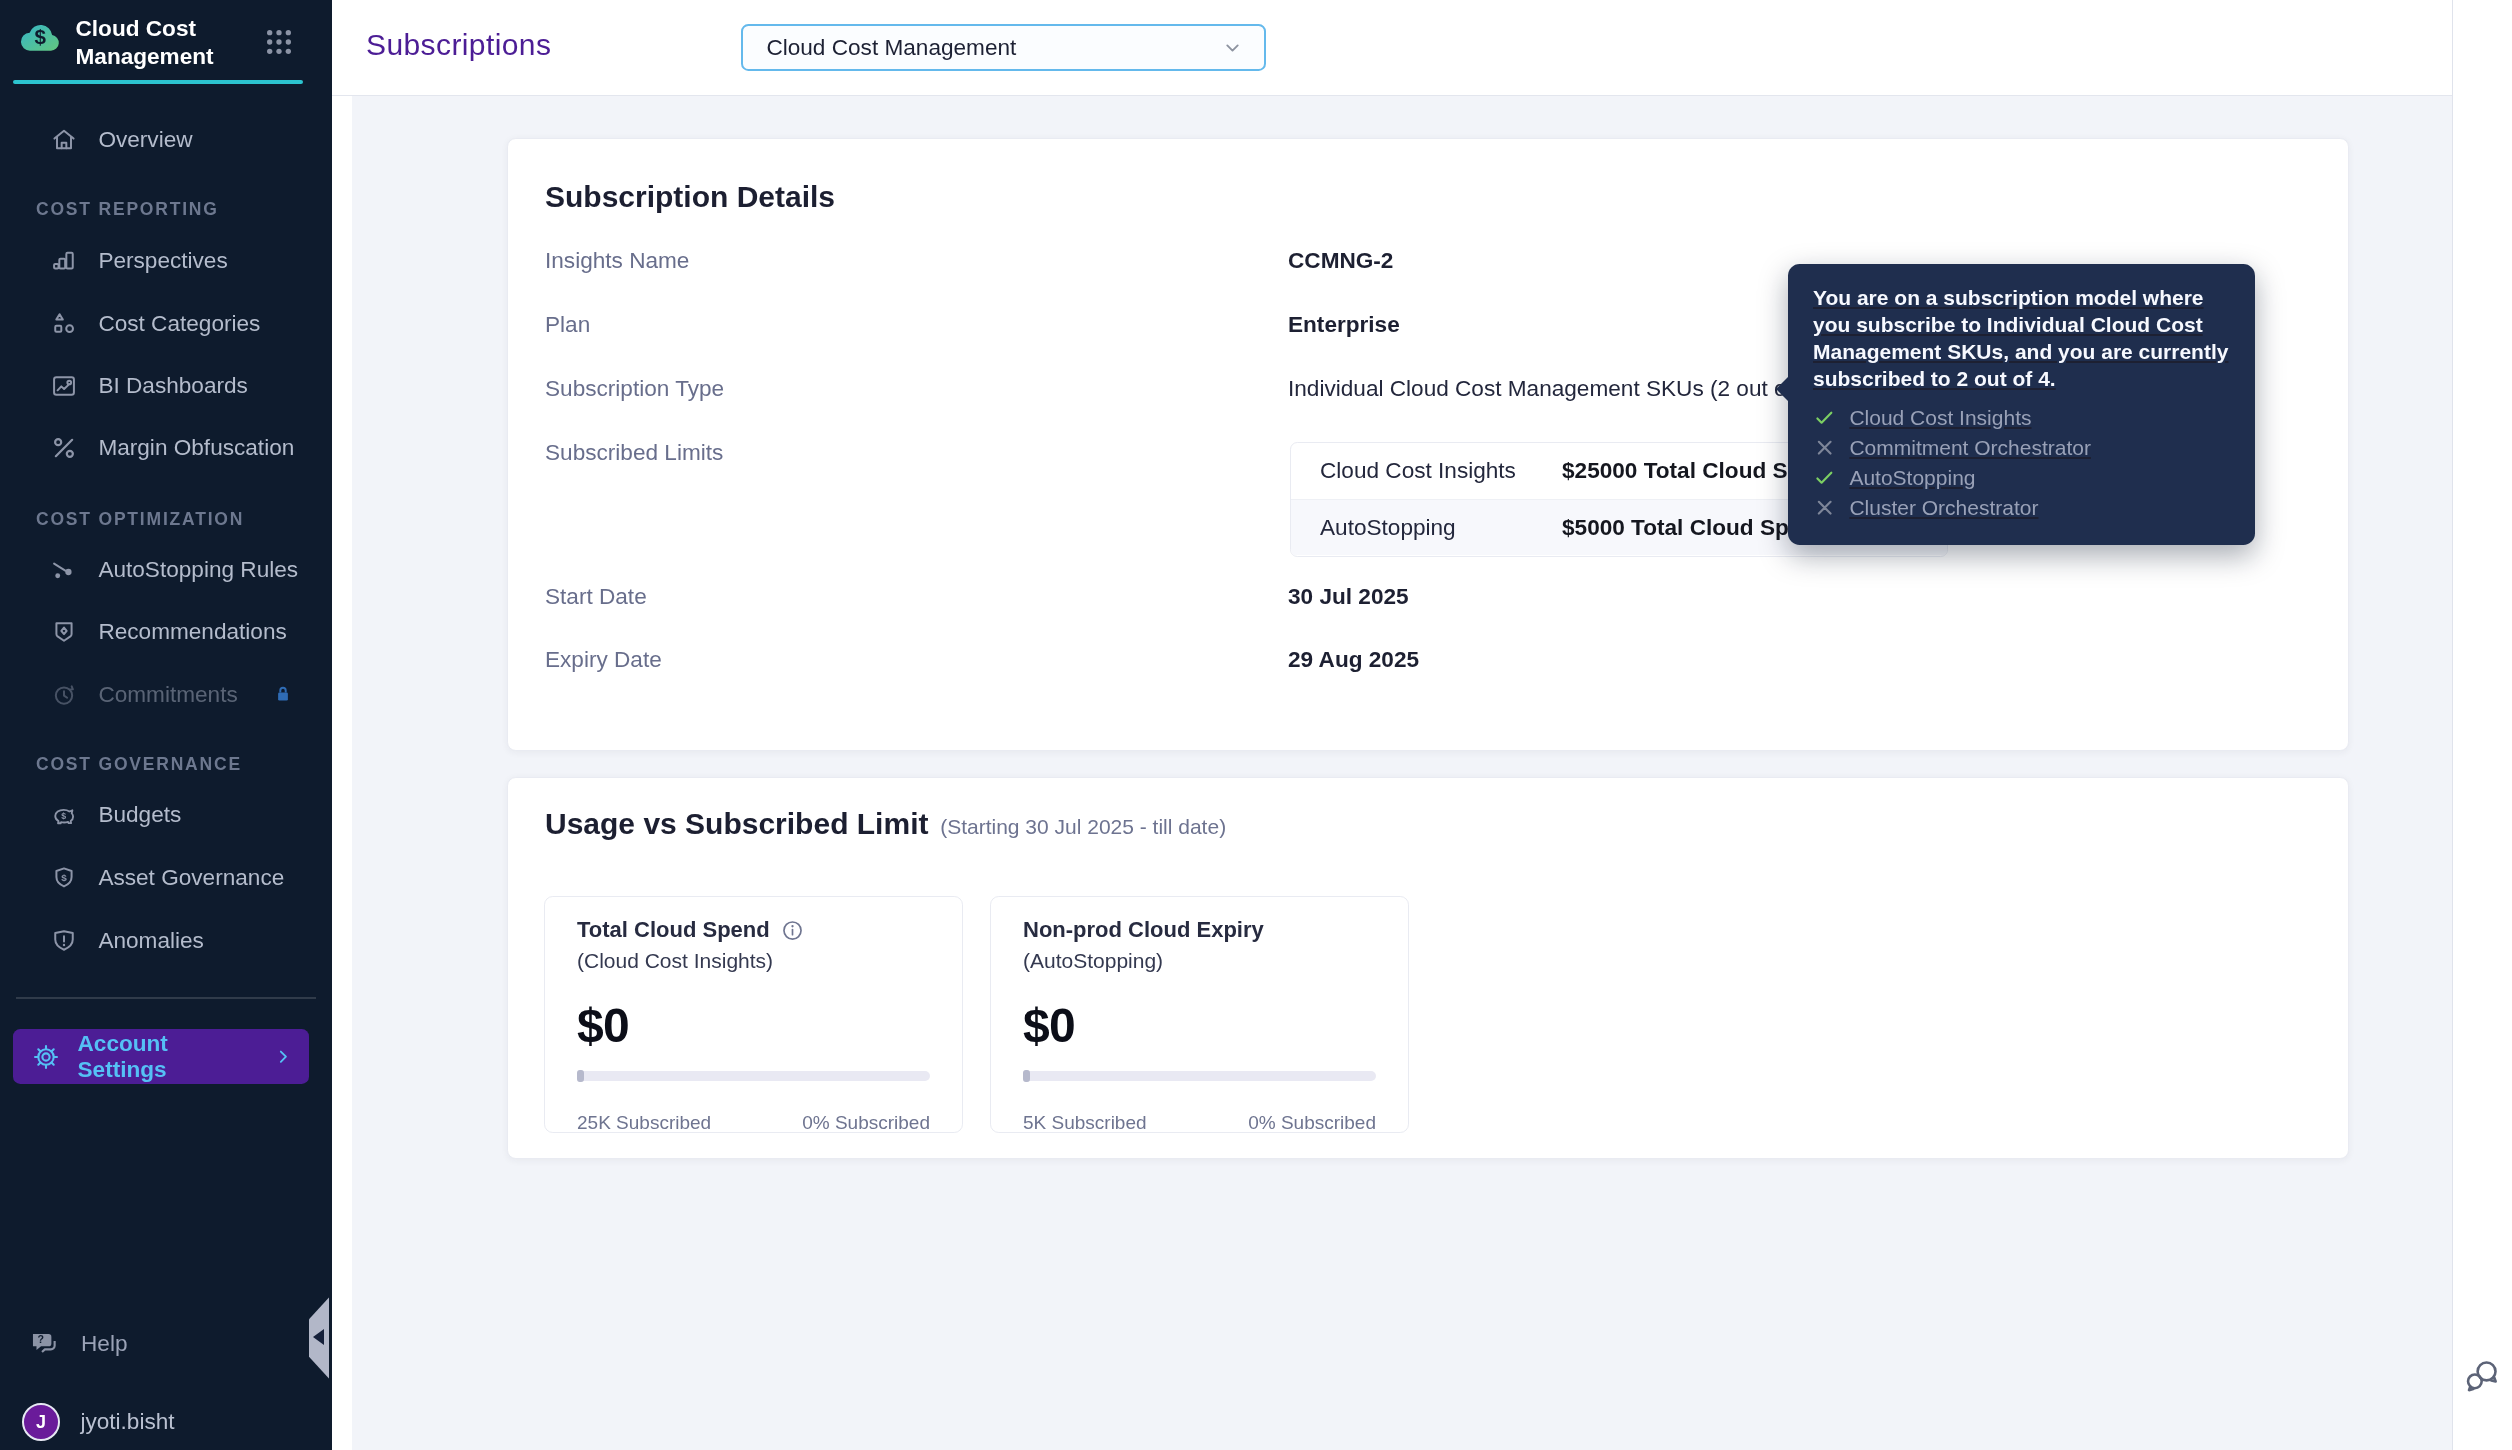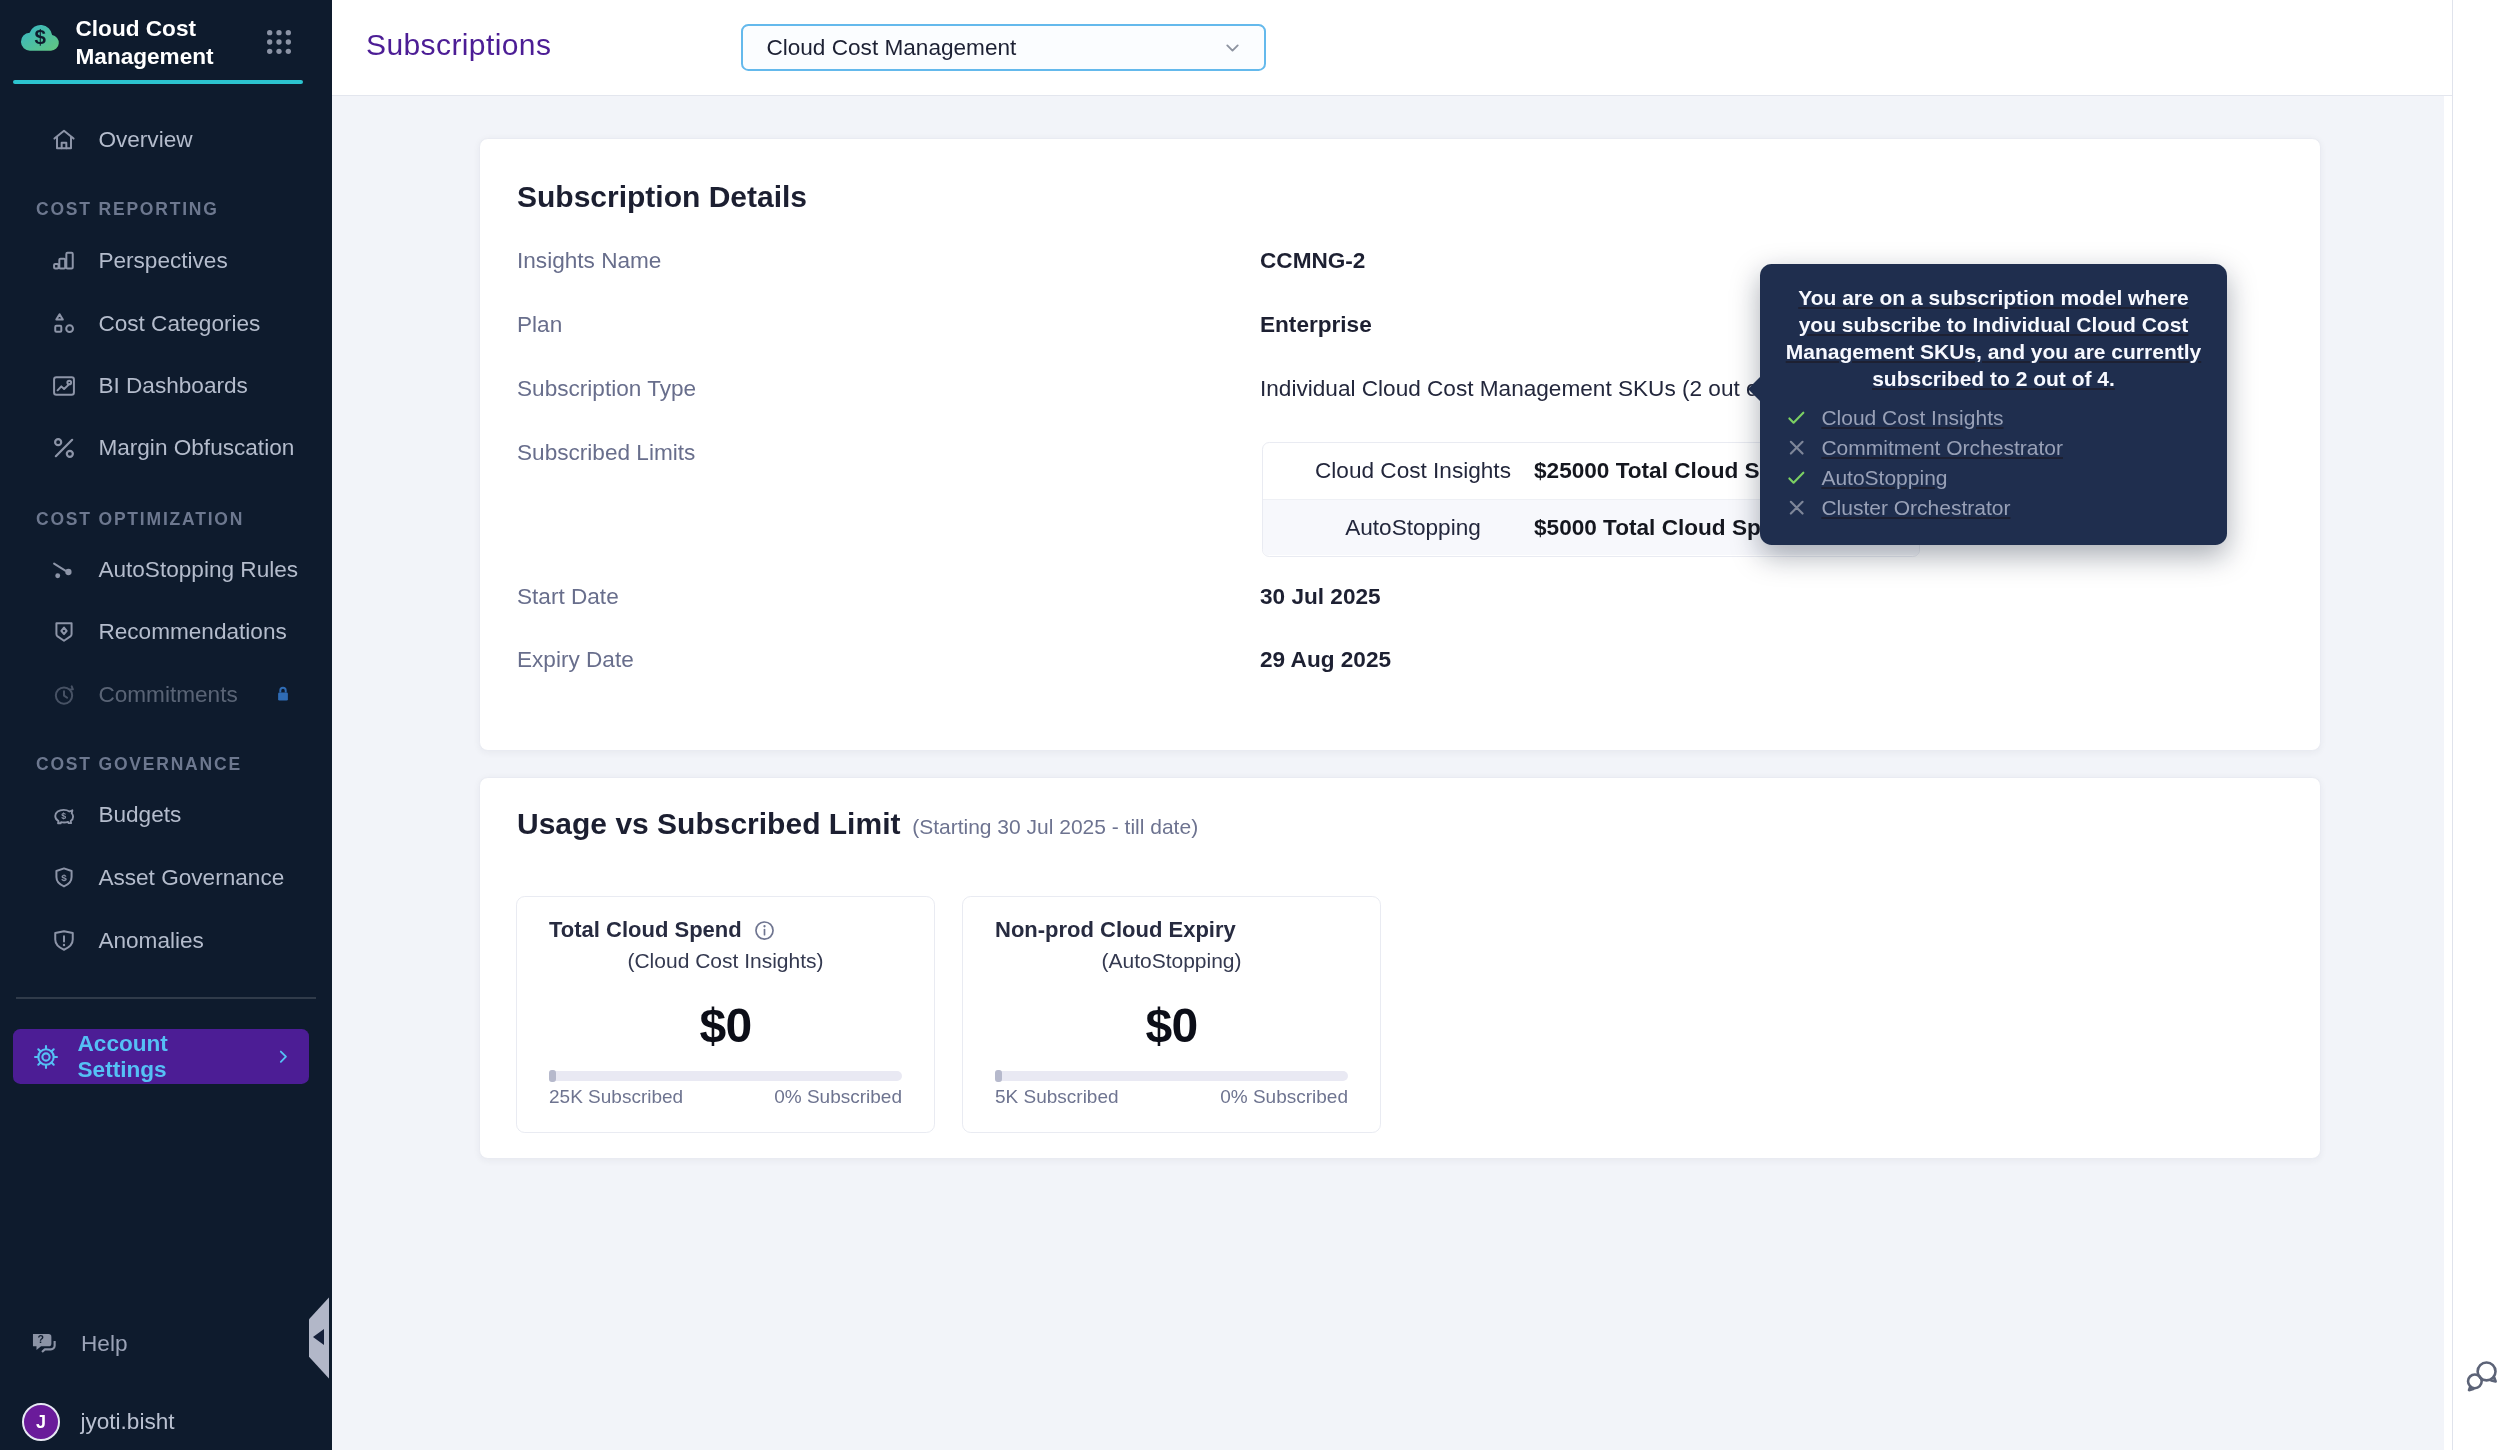--- a/index.html
+++ b/index.html
@@ -72,22 +72,22 @@
   .page-title { position:absolute; left:34px; top:28px; font-size:30px; font-weight:normal;
     color:#4c1d95; letter-spacing:0.4px; }
   .module-select { position:absolute; left:409px; top:24px; width:525px; height:47px;
     background:#fbfdff; border:2.2px solid var(--accent-blue,#64b9ec); border-radius:7.3px;
     display:flex; align-items:center; justify-content:space-between; padding:0 19px 0 23.4px;
     font-size:22.6px; font-weight:500; color:#1d2134; cursor:pointer; }
   .dd-chevron { width:25px; height:25px; color:#8d93a0; }
   .dd-chevron svg { width:100%; height:100%; }
 
   
-  .content { position:absolute; left:324px; top:96px; width:2120px; height:1355px;
-    background:var(--content-bg,#f2f4f9);text-align:center; }
+  .content { position:absolute; left:352px; top:96px; width:2120px; height:1355px;
+    background:var(--content-bg,#f2f4f9); }
   .card { position:absolute; background:#ffffff; border:1.5px solid #e9ebf2;
     border-radius:8.8px; box-shadow:0 1.5px 7.3px rgba(30,35,60,.05); }
   .card-details { left:155px; top:42px; width:1842px; height:613px; }
   .card-usage { left:155px; top:681px; width:1842px; height:382px; }
   .card-h { position:absolute; left:37px; font-size:30px; color:#1c1f31; }
   .card-details .card-h { top:41px; font-weight:600; }
   .card-usage .card-h { top:29px; font-weight:bold; display:flex; align-items:baseline; gap:11.7px; }
   .usage-sub { font-size:21px; font-weight:normal; color:#6d7390; }
 
   .dlabel { position:absolute; left:37px; font-size:22.6px; color:#686e8c; line-height:32px; }
@@ -125,21 +125,21 @@
   
   .ucard { position:absolute; top:118px; width:419px; height:237px; background:#ffffff;
     border:1.5px solid #e9ebf2; border-radius:8.8px; padding:20.4px 32px 0 32px; }
   .ucard.a { left:36px; } .ucard.b { left:482px; }
   .ucard-title { font-size:22px; font-weight:bold; color:#272b40; display:flex; align-items:center; gap:10.2px; }
   .ucard-sub { font-size:21px; color:#343950; margin-top:5.8px; }
   .ucard-amount { font-size:48px; font-weight:bold; color:#0c0e18; margin-top:25px; letter-spacing:-0.7px; }
   .ubar { position:relative; margin-top:17.5px; height:10.2px; background:#e9e9f3; border-radius:5.8px; }
   .ubar-cap { position:absolute; left:0; top:-0.7px; height:11.7px; width:6.6px;
     background:#b6b9cc; border-radius:2.9px; }
-  .ucard-foot { display:flex; justify-content:space-between; margin-top:5px;
+  .ucard-foot { display:flex; justify-content:space-between; margin-top:31px;
     font-size:19px; color:#6e7490; }
 
   
   .rightbar { position:absolute; left:2452px; top:0; width:60px; height:1451px;
     background:#ffffff; border-left:1.5px solid #e0e3ec; }
   .chat-btn { position:absolute; left:10.2px; top:1356px; width:39px; height:39px;
     background:none; border:none; color:#5c6377; cursor:pointer; }
   .chat-btn svg { width:100%; height:100%; }
 </style>
 </head>

